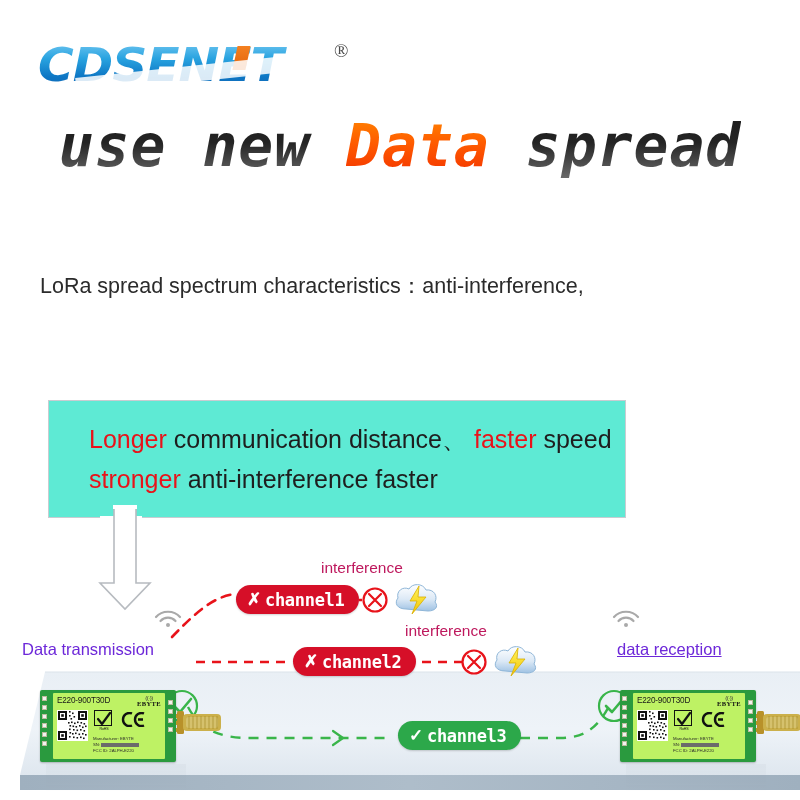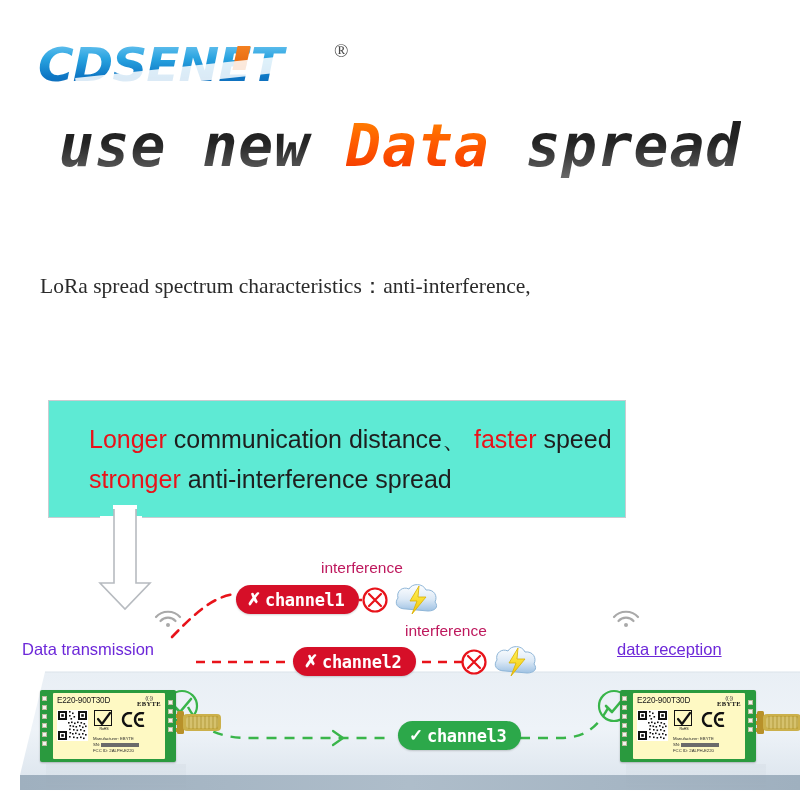--- a/index.html
+++ b/index.html
@@ -58,21 +58,21 @@
     -webkit-background-clip:text; background-clip:text;
     color:transparent; -webkit-text-fill-color:transparent;
   }
 
   
   .subtitle {
     position:absolute; left:40px; top:272px; width:760px;
     font-size:21.5px; line-height:29px; color:#2b2b2b;
     font-family:"Liberation Sans", sans-serif;
   }
-  .subtitle .ln { display:block; white-space:nowrap;font-family:Liberation Serif, serif; }
+  .subtitle .ln { display:block; white-space:nowrap; }
 
   
   .callout {
     position:absolute; left:48px; top:400px; width:578px; height:118px;
     border:1.4px solid #c9ccd1; background:#5eead4;
   }
   .callout-txt {
     position:absolute; left:40px; top:18px; width:650px;
     font-size:25px; line-height:40px; color:#1e1e1e;
   }
@@ -90,21 +90,21 @@
   .mod-left  { left:40px;  top:690px; }
   .mod-right { left:620px; top:690px; }
 
   .pcb {
     position:absolute; left:0; top:0; width:136px; height:72px;
     background:#2a9a3e; border-radius:2px;
     box-shadow:0 1px 2px rgba(0,0,0,.25);
   }
   .pcb-label {
     position:absolute; left:13px; top:3px; width:112px; height:66px;
-    background:#fef9c3; border-radius:1px;
+    background:#bef264; border-radius:1px;
   }
   .mod-title {
     position:absolute; left:4px; top:3px;
     font-size:8.2px; color:#1a1a1a; letter-spacing:-.2px; white-space:nowrap;
   }
   .ebyte {
     position:absolute; right:4px; top:2px; text-align:center; line-height:1;
   }
   .ebyte-mark { font-size:6px; color:#3a3a3a; letter-spacing:-.5px; }
   .ebyte-name {
@@ -185,21 +185,21 @@
     <span class="ln"><span class="hl-dark">use  new </span><span class="hl-lora">Data</span><span class="hl-dark"> spread</span></span>
   </div>
 
   <div class="subtitle">
     <span class="ln">LoRa spread spectrum characteristics：anti-interference,</span>
   </div>
 
   <div class="callout">
     <div class="callout-txt">
       <span class="ln"><span class="red">Longer</span><span> communication distance、 </span><span class="red">faster</span><span> speed</span></span>
-      <span class="ln"><span class="red">stronger</span><span> anti-interference spread</span></span>
+      <span class="ln"><span class="red">stronger</span><span> anti-interference faster</span></span>
     </div>
   </div>
   <div class="callout-gap"></div>
 
   <div class="arrow">
     <svg width="60" height="110" viewBox="0 0 60 110">
       <path d="M18 0 L18 78 L4 78 L29 104 L54 78 L40 78 L40 0" fill="#ffffff" stroke="#b7bbc0" stroke-width="1.6" stroke-linejoin="miter"></path>
       <rect x="17" y="0" width="24" height="4" fill="#fff"></rect>
     </svg>
   </div>

